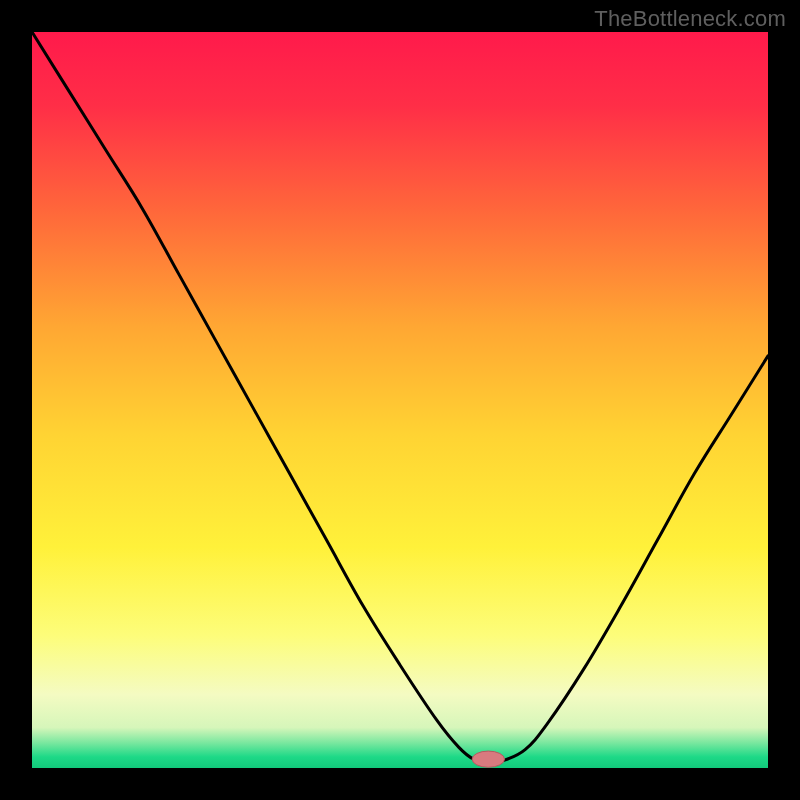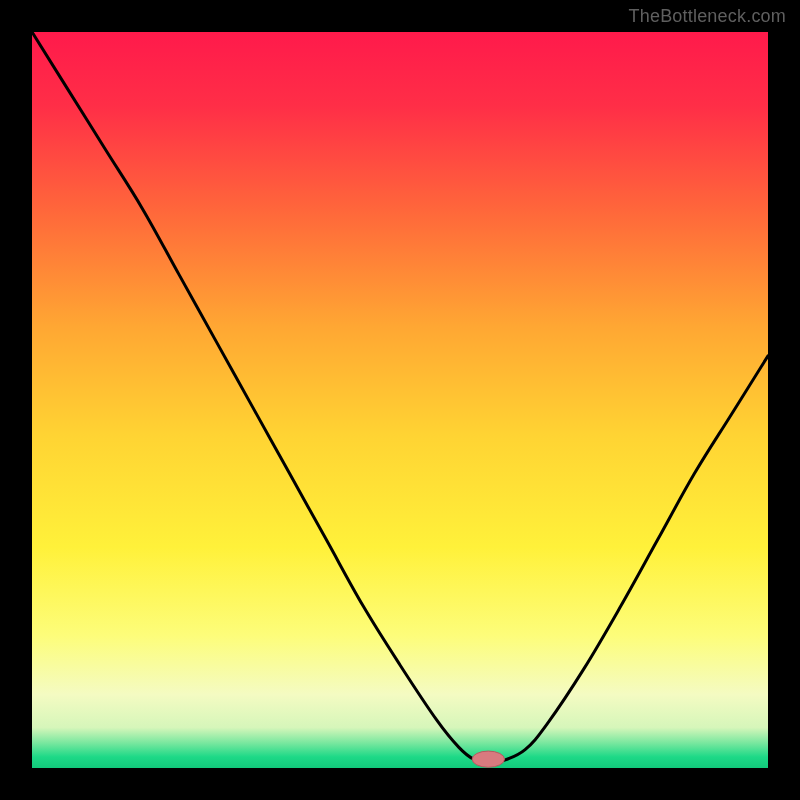--- a/index.html
+++ b/index.html
@@ -15,21 +15,21 @@
     position: relative;
     width: 800px;
     height: 800px;
     background: #000;
   }
   .watermark {
     position: absolute;
     top: 6px;
     right: 14px;
     color: #5f5f5f;
-    font-size: 18px;
+    font-size: 22px;
     font-weight: 500;
     letter-spacing: 0.2px;
     z-index: 20;
   }
   .plot {
     position: absolute;
     left: 32px;
     top: 32px;
     width: 736px;
     height: 736px;

